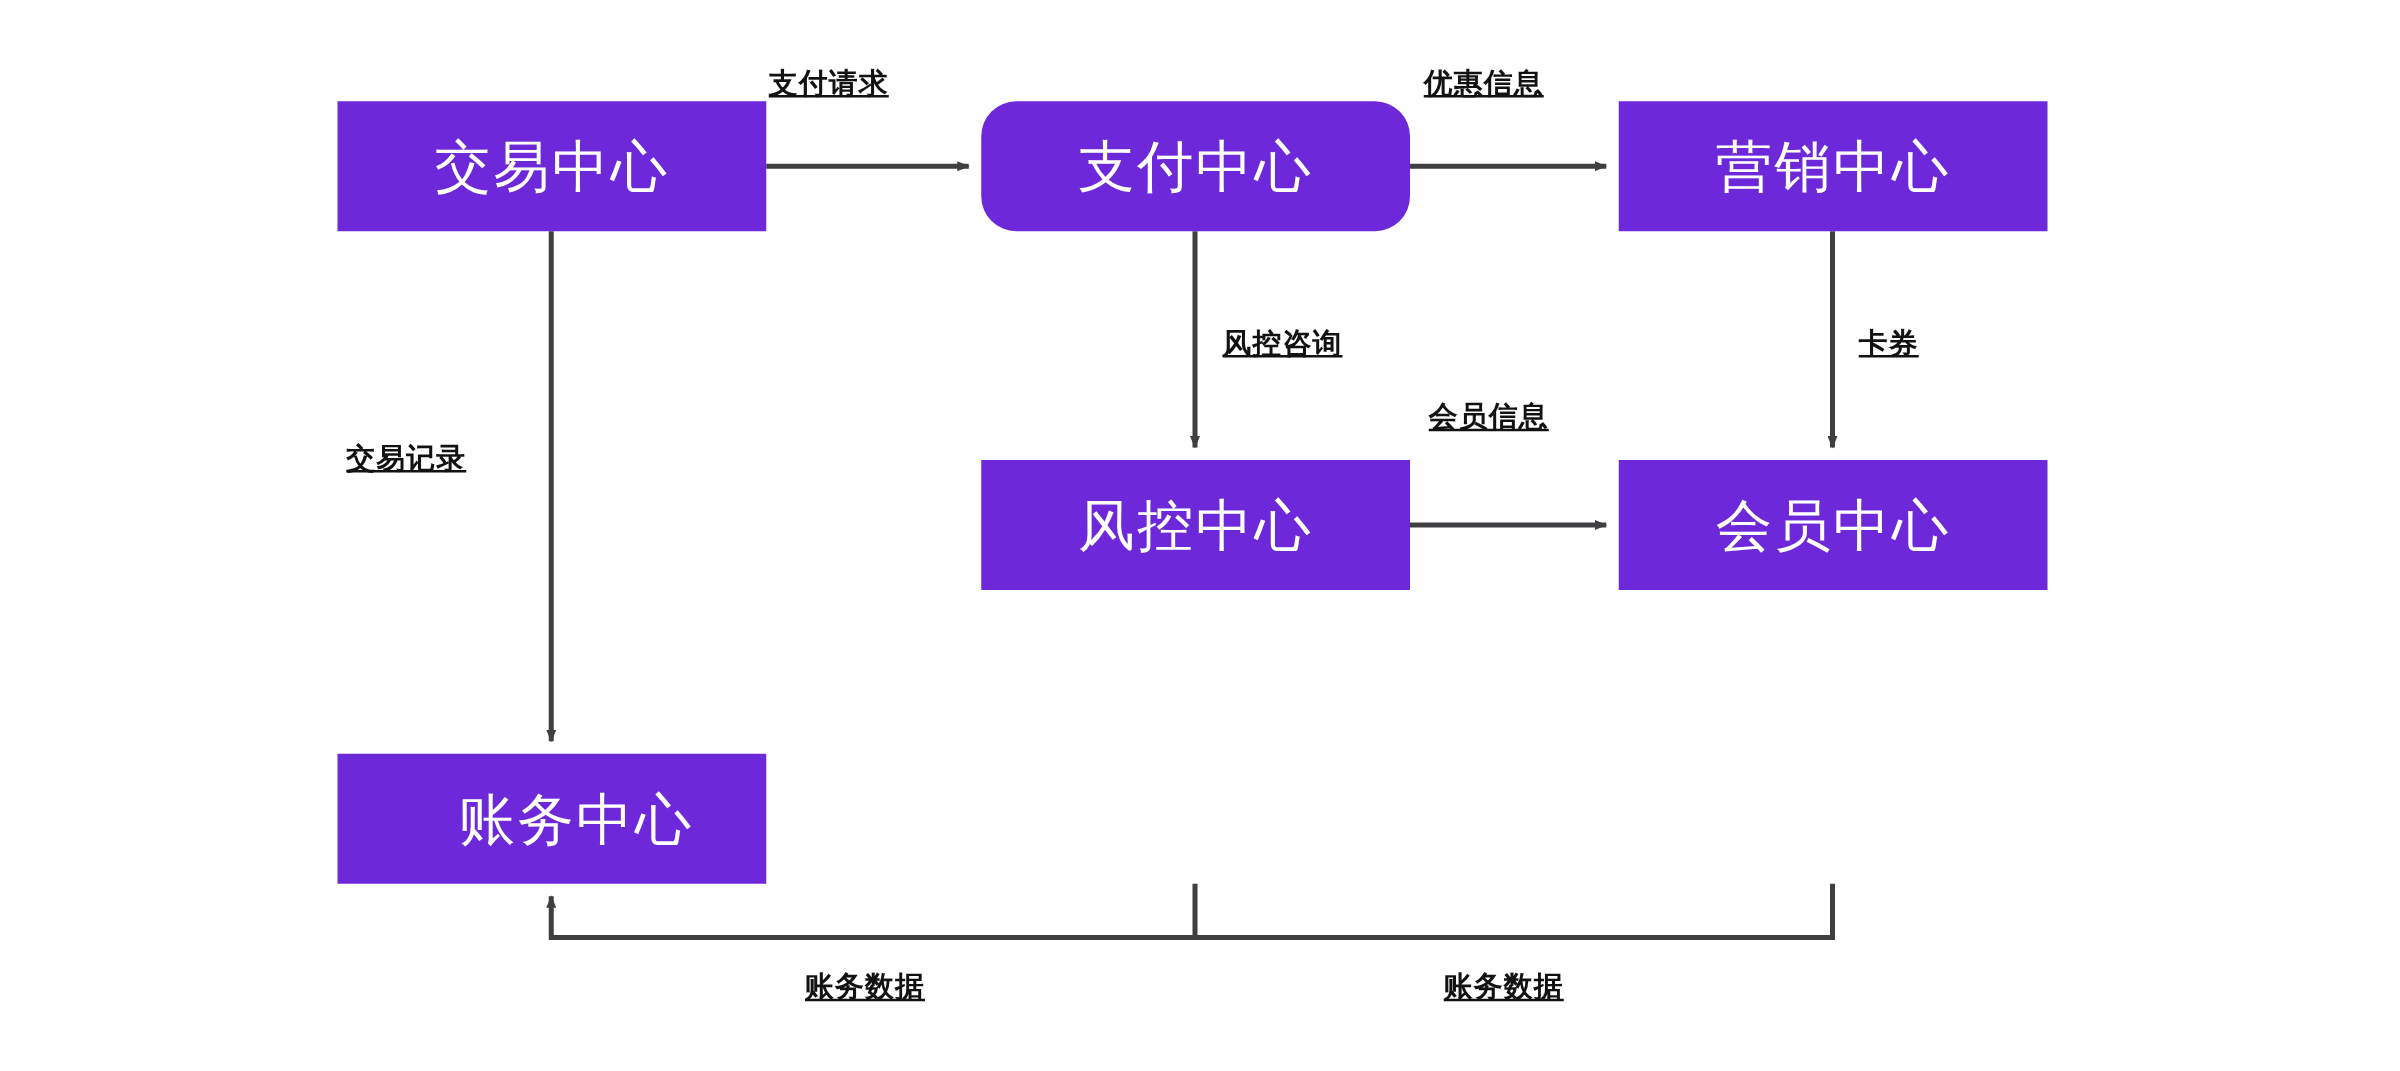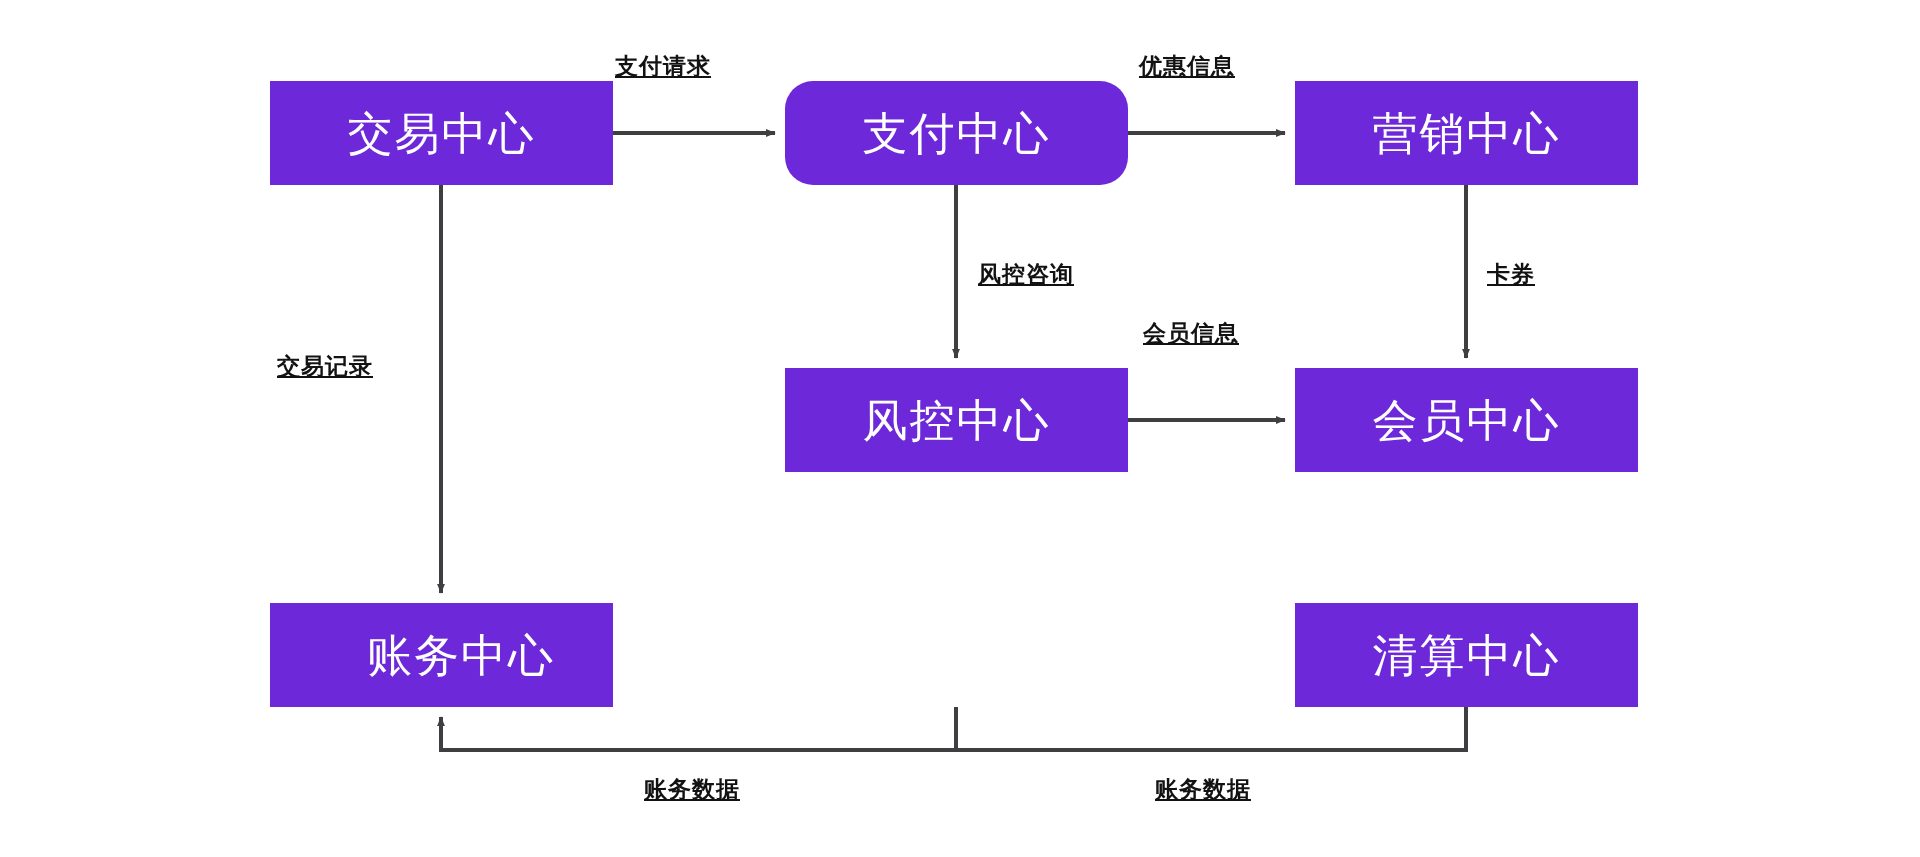--- a/index.html
+++ b/index.html
@@ -114,23 +114,20 @@
 
   <div class="node" style="left:1295px; top:368px; width:343px; height:104px;">
     <span>会员中心</span>
   </div>
 
   <div class="node" style="left:270px; top:603px; width:343px; height:104px;padding-left:39px;">
     <span>账务中心</span>
   </div>
 
 
-  <div class="node" style="left:1295px; top:603px; width:343px; height:104px;">
-    <span>清算中心</span>
-  </div>
 
   <div class="edge-label" style="left:615px; top:55px;">支付请求</div>
 
   <div class="edge-label" style="left:1139px; top:55px;">优惠信息</div>
 
   <div class="edge-label" style="left:978px; top:263px;">风控咨询</div>
 
   <div class="edge-label" style="left:1487px; top:263px;">卡券</div>
 
   <div class="edge-label" style="left:1143px; top:310px;margin-top:12px;">会员信息</div>

